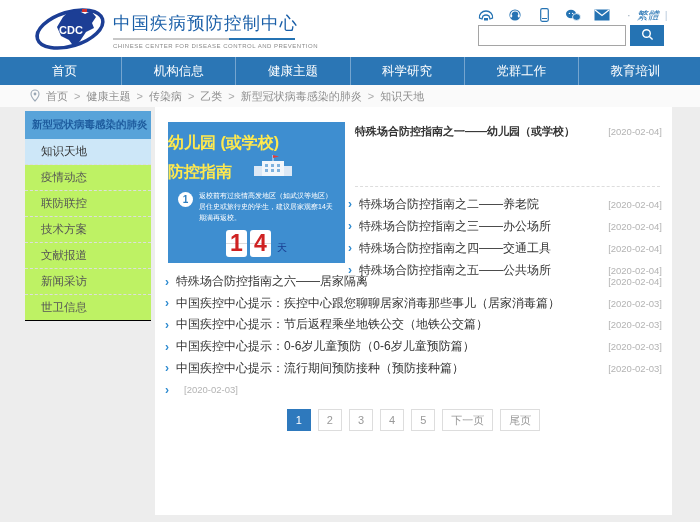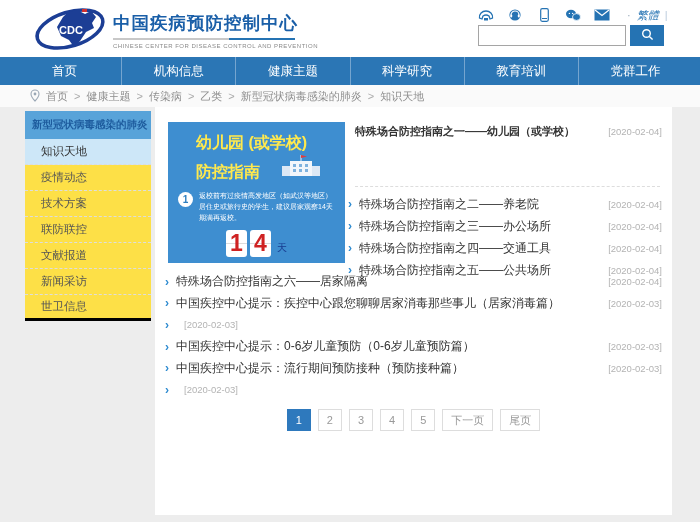--- a/index.html
+++ b/index.html
@@ -4,21 +4,21 @@
 <style>
   * { margin:0; padding:0; box-sizing:border-box; }
   html,body { width:700px; height:522px; overflow:hidden; }
   body { font-family:"Liberation Sans","DejaVu Sans",sans-serif; background:#ededed; }
   .page { position:relative; width:700px; height:522px; background:#ededed; }
 
   
   .site-header { position:absolute; top:0; left:0; width:700px; height:57px; background:#ffffff; }
   .logo { position:absolute; left:33px; top:3px; width:74px; height:52px; cursor:pointer; }
   .titles { position:absolute; left:113px; top:11px; }
-  .site-title { font-size:17.5px; font-weight:bold; color:#1a5fa8; letter-spacing:1px; }
+  .site-title { font-size:17.5px; font-weight:normal; color:#1a5fa8; letter-spacing:1px; }
   .title-divider { margin-top:3px; width:182px; height:2px;
       background:linear-gradient(to right,#c8c8c8 0%,#c8c8c8 64%,#2573b3 64%,#2573b3 100%); }
   .site-subtitle { margin-top:3px; font-size:6px; color:#8a8a8a; letter-spacing:0.5px; }
 
   .topbar { position:absolute; left:478px; top:6px; width:215px; height:18px;
       display:flex; align-items:center; gap:13px; }
   .tb-icon { width:16px; height:14px; display:flex; align-items:center; justify-content:center; cursor:pointer; }
   .tb-icon svg { display:block; }
   .trad-wrap { display:flex; align-items:center; gap:6px; margin-left:4px; font-size:11px; }
   .trad-dot { color:#9ab; }
@@ -41,32 +41,32 @@
   
   .breadcrumb { position:absolute; top:85px; left:0; width:700px; height:22px; background:#fafafa;
       display:flex; align-items:center; padding-left:30px; font-size:11px; color:#999; gap:6px; }
   .crumb { cursor:pointer; color:#8e8e8e; }
   .crumb-sep { color:#aaa; }
 
   
   .sidebar { position:absolute; left:25px; top:111px; width:126px; }
   .sidebar-header { height:28px; background:#58a3d9; color:#1e5c9e; font-size:10.5px; font-weight:bold;
       display:flex; align-items:center; padding:0 7px; white-space:nowrap; }
-  .sidebar-item { height:26px; background:#fde047; color:#555; font-size:11.5px;
+  .sidebar-item { height:26px; background:#bef264; color:#555; font-size:11.5px;
       display:flex; align-items:center; padding-left:16px; cursor:pointer;
       border-bottom:1px dashed #ddd; }
   .sidebar-item.active { background:#cde7f8; color:#333; }
-  .sidebar-item:last-child { border-bottom:3px solid #000000; }
+  .sidebar-item:last-child { border-bottom:1px solid #000000; }
 
   
   .card { position:absolute; left:155px; top:107px; width:517px; height:408px; background:#ffffff; }
 
   .poster { position:absolute; left:13px; top:15px; width:177px; height:141px; background:#3e8ed0;
       cursor:pointer; overflow:hidden; }
-  .poster-title { padding:11px 8px 0 28px; font-size:16px; font-weight:bold; color:#ffe94d; line-height:1.22; }
+  .poster-title { padding:11px 8px 0 0; font-size:16px; font-weight:bold; color:#ffe94d; line-height:1.22; }
   .poster-title-row2 { display:flex; align-items:flex-end; gap:20px; }
   .poster-step { margin-top:9px; display:flex; padding:0 9px 0 10px; align-items:flex-start; }
   .step-circle { flex:none; width:15px; height:15px; border-radius:50%; background:#fff; color:#2e7fc0;
       font-size:10px; font-weight:bold; display:flex; align-items:center; justify-content:center; margin-top:2px; }
   .step-text { margin-left:6px; color:#ffffff; font-size:7px; line-height:1.6; }
   .poster-days { margin-top:6px; display:flex; align-items:flex-end; justify-content:center; gap:3px; }
   .day-tile { width:21px; height:27px; border-radius:3px; color:#cf2222; font-size:23px; font-weight:bold;
       display:flex; align-items:center; justify-content:center;
       background:linear-gradient(to bottom,#ffffff 47%,#dcdcdc 50%,#ffffff 53%); }
   .day-unit { color:#173b8f; font-size:10px; margin-left:3px; margin-bottom:2px; }
@@ -165,22 +165,22 @@
         </span>
       </button>
     </div>
   </header>
 
   <nav class="nav">
     <div class="nav-item">首页</div>
     <div class="nav-item">机构信息</div>
     <div class="nav-item">健康主题</div>
     <div class="nav-item">科学研究</div>
+    <div class="nav-item">党群工作</div>
     <div class="nav-item">教育培训</div>
-    <div class="nav-item">党群工作</div>
   </nav>
 
   <div class="breadcrumb">
     <span>
       <svg width="10" height="13" viewBox="0 0 10 13">
         <path d="M5 1 C7.2 1 9 2.8 9 5 C9 7.8 5 12 5 12 C5 12 1 7.8 1 5 C1 2.8 2.8 1 5 1 Z" fill="none" stroke="#9aa7b5" stroke-width="1.1"></path>
         <circle cx="5" cy="5" r="1.4" fill="#9aa7b5"></circle>
       </svg>
     </span>
     <span class="crumb">首页</span>
@@ -193,22 +193,22 @@
     <span class="crumb-sep">&gt;</span>
     <span class="crumb">新型冠状病毒感染的肺炎</span>
     <span class="crumb-sep">&gt;</span>
     <span class="crumb">知识天地</span>
   </div>
 
   <aside class="sidebar">
     <div class="sidebar-header">新型冠状病毒感染的肺炎</div>
     <div class="sidebar-item active">知识天地</div>
     <div class="sidebar-item">疫情动态</div>
+    <div class="sidebar-item">联防联控</div>
     <div class="sidebar-item">技术方案</div>
-    <div class="sidebar-item">联防联控</div>
     <div class="sidebar-item">文献报道</div>
     <div class="sidebar-item">新闻采访</div>
     <div class="sidebar-item">世卫信息</div>
   </aside>
 
   <section class="card">
 
     <div class="poster">
       <div class="poster-title">
         <div>幼儿园 (或学校)</div>
@@ -277,20 +277,21 @@
         <span class="row-title">特殊场合防控指南之六——居家隔离</span>
         <span class="row-date">[2020-02-04]</span>
       </div>
       <div class="list-row">
         <span class="row-bullet">›</span>
         <span class="row-title">中国疾控中心提示：疾控中心跟您聊聊居家消毒那些事儿（居家消毒篇）</span>
         <span class="row-date">[2020-02-03]</span>
       </div>
       <div class="list-row">
         <span class="row-bullet">›</span>
+        <span class="row-title">中国疾控中心提示：节后返程乘坐地铁公交（地铁公交篇）</span>
         <span class="row-date">[2020-02-03]</span>
       </div>
       <div class="list-row">
         <span class="row-bullet">›</span>
         <span class="row-title">中国疾控中心提示：0-6岁儿童预防（0-6岁儿童预防篇）</span>
         <span class="row-date">[2020-02-03]</span>
       </div>
       <div class="list-row">
         <span class="row-bullet">›</span>
         <span class="row-title">中国疾控中心提示：流行期间预防接种（预防接种篇）</span>

